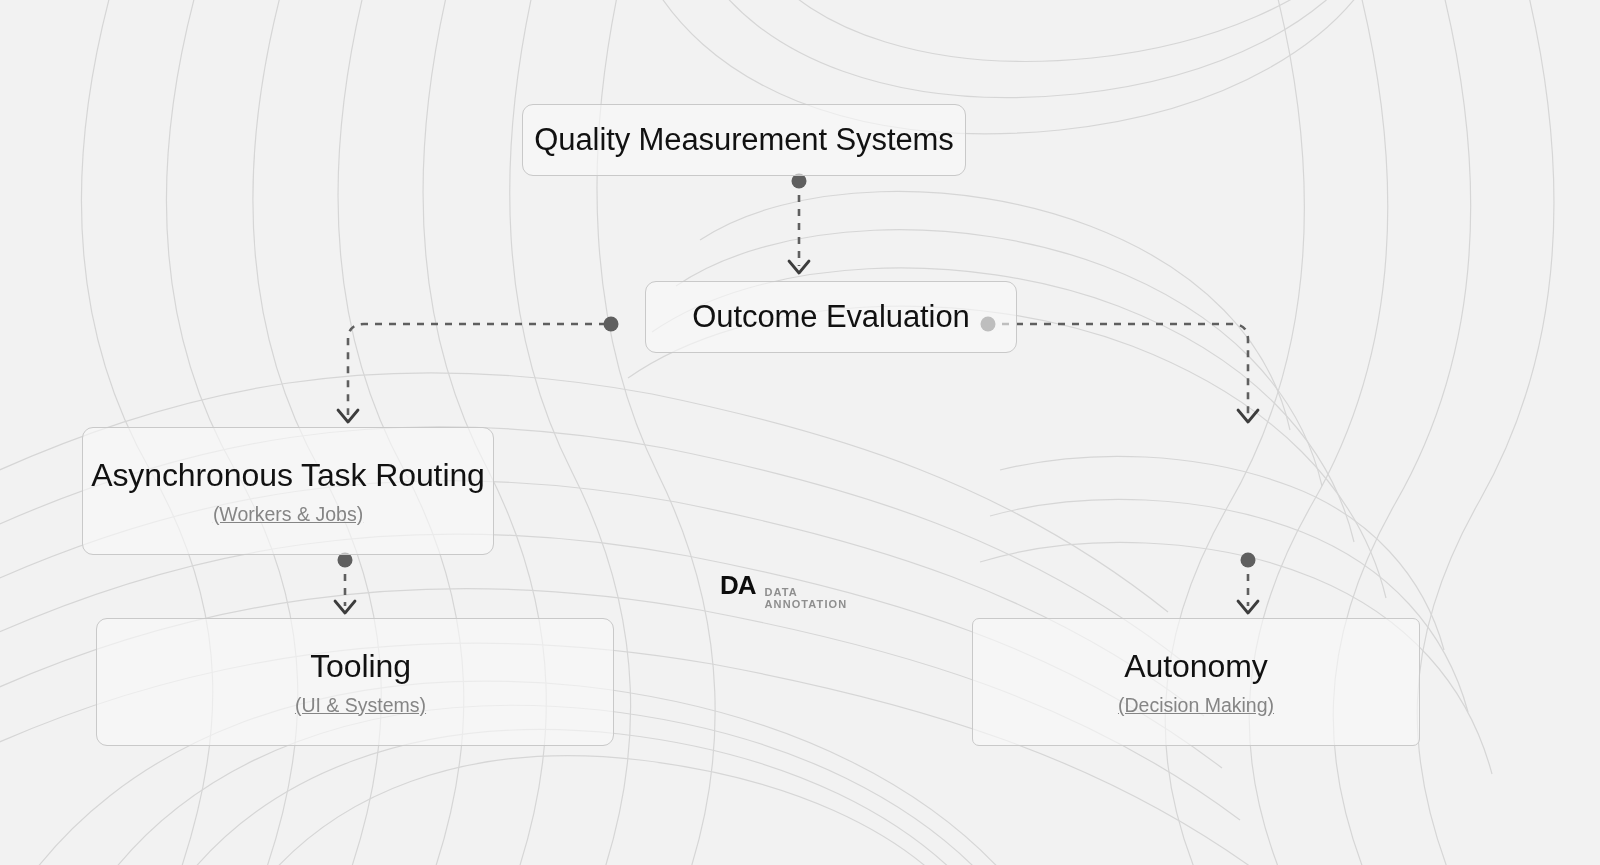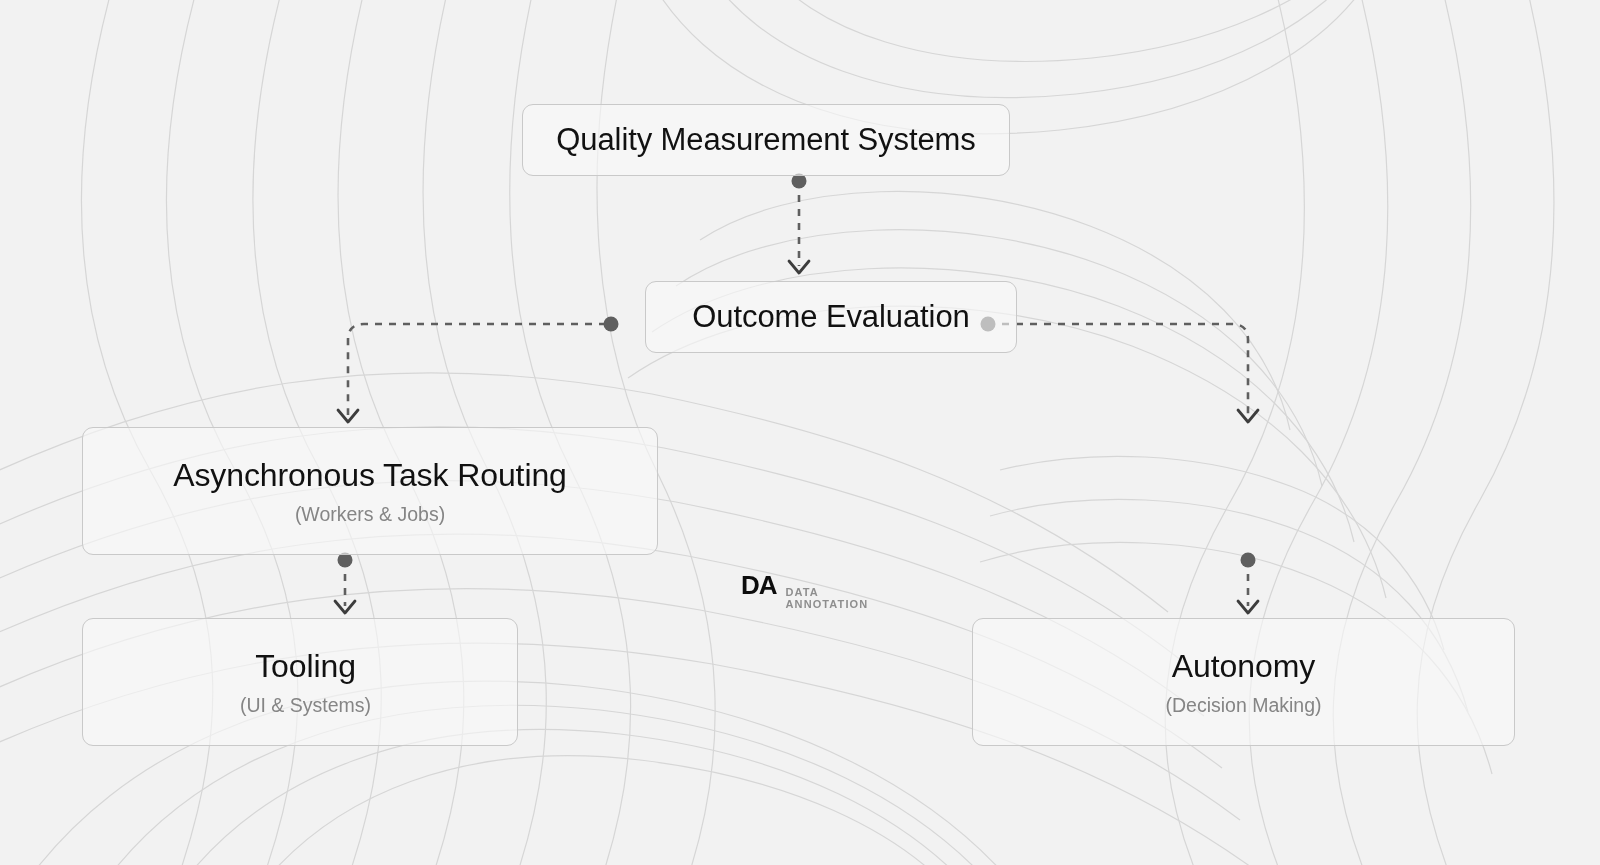--- a/index.html
+++ b/index.html
@@ -45,32 +45,32 @@
     color: #111111;
     letter-spacing: -0.1px;
     white-space: nowrap;
   }
   .node-sub {
     color: #858585;
     white-space: nowrap;
   }
   .node.single .node-title { font-size: 31px; }
   .node.dual  .node-title { font-size: 32px; }
-  .node.dual  .node-sub   { font-size: 19.5px; margin-top: 9px; }
-
-  #node-quality { left: 522px; top: 104px;  width: 488px; height: 72px; }
+  .node.dual  .node-sub   { font-size: 19.5px; margin-top: 9px; text-decoration: underline; }
+
+  #node-quality { left: 522px; top: 104px;  width: 444px; height: 72px; }
   #node-outcome { left: 611px; top: 281px;  width: 372px; height: 72px; margin-left: 34px; }
-  #node-async   { left: 82px;  top: 427px;  width: 576px; height: 128px; border-radius: 11px; }
+  #node-async   { left: 82px;  top: 427px;  width: 412px; height: 128px; border-radius: 11px; }
   #node-context { left: 972px; top: 427px;  width: 518px; height: 128px; }
-  #node-tooling { left: 82px;  top: 618px;  width: 436px; height: 128px; padding-left: 11px; }
-  #node-autonomy{ left: 972px; top: 618px;  width: 543px; height: 128px; }
+  #node-tooling { left: 96px;  top: 618px;  width: 518px; height: 128px; padding-left: 11px; }
+  #node-autonomy{ left: 972px; top: 618px;  width: 448px; height: 128px; border-radius: 7px; }
 
   #watermark {
     position: absolute;
-    left: 741px;
+    left: 720px;
     top: 560px;
     display: flex;
     align-items: center;
     gap: 9px;
     user-select: none;
   }
   #wm-mark {
     font-size: 26px;
     font-weight: 700;
     color: #0d0d0d;

